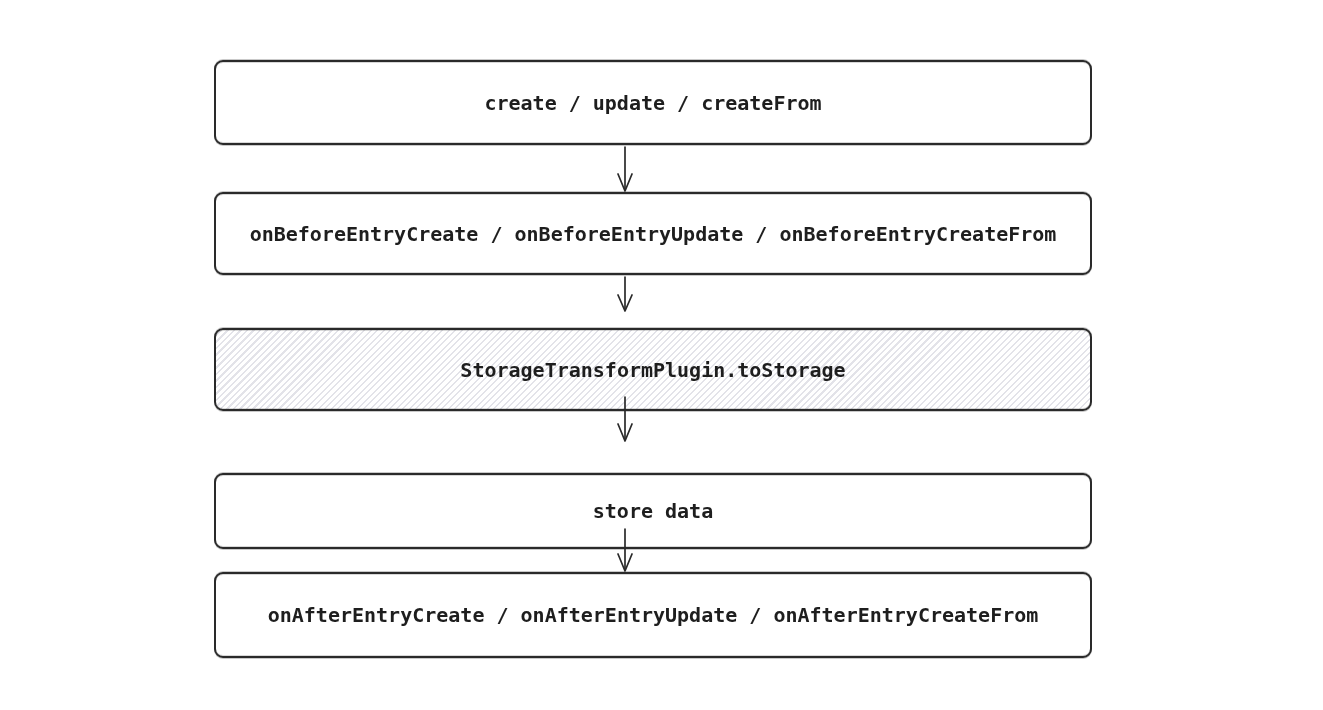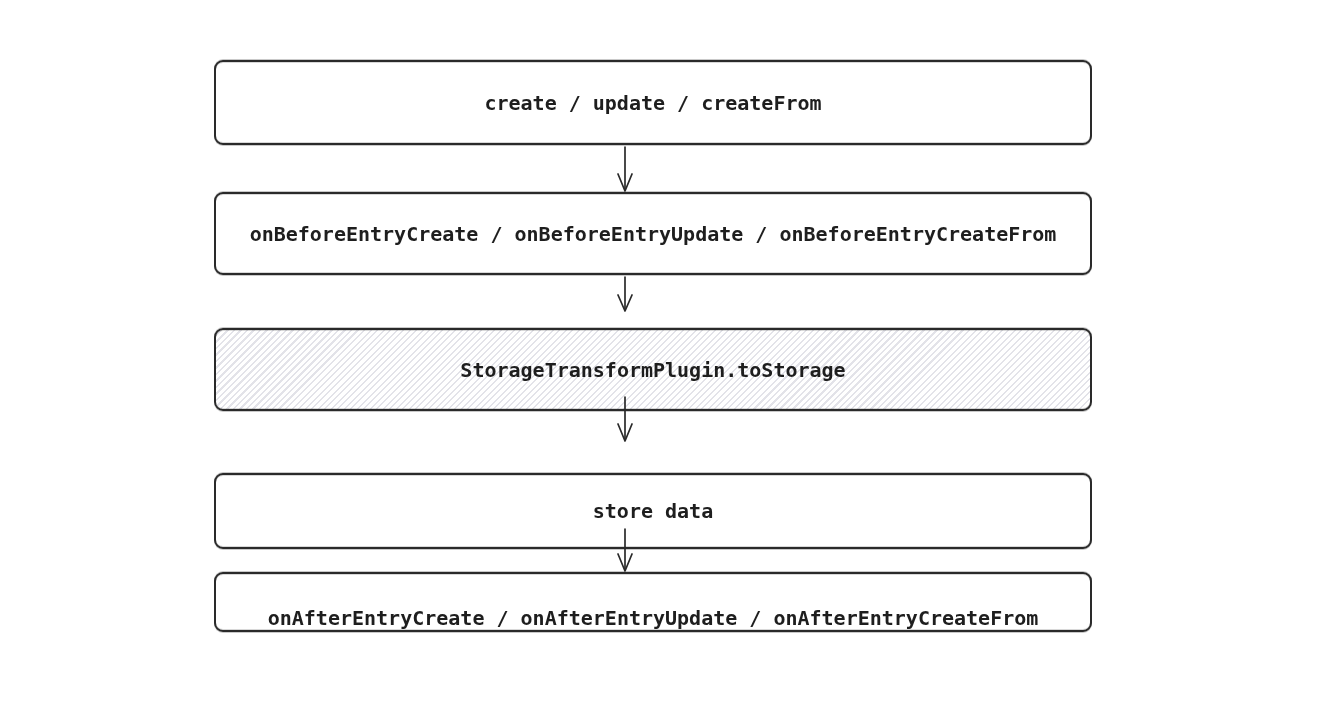--- a/index.html
+++ b/index.html
@@ -34,21 +34,21 @@
     
     box-shadow: 0 1px 0 0 rgba(40,40,40,0.25),
                 0 -1px 0 0 rgba(40,40,40,0.25),
                 inset 0 1px 0 0 rgba(40,40,40,0.18),
                 inset 0 -1px 0 0 rgba(40,40,40,0.18);
   }
   .node-1 { top: 60px;  height: 85px; }
   .node-2 { top: 192px; height: 83px; justify-content: center; }
   .node-3 { top: 328px; height: 83px; }
   .node-4 { top: 442px; height: 76px; margin-top: 31px; }
-  .node-5 { top: 572px; height: 60px; align-items: flex-end; }
+  .node-5 { top: 572px; height: 86px; }
 
   .hachure {
     background: repeating-linear-gradient(
       135deg,
       #ffffff 0px,
       #ffffff 3.1px,
       #e3e3e9 3.1px,
       #e3e3e9 4.6px
     );
   }

